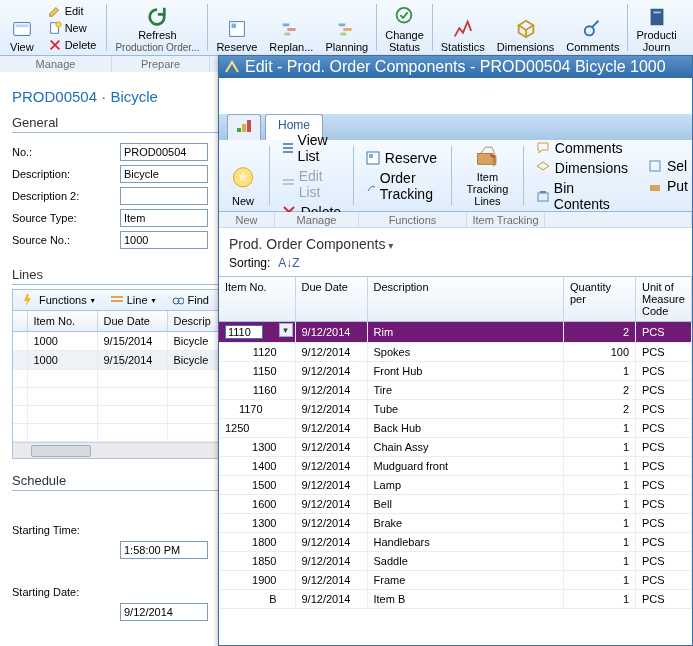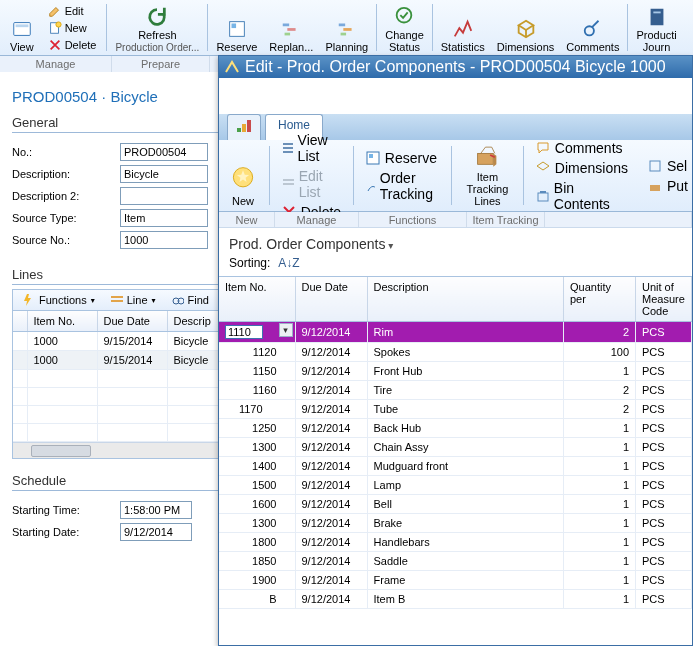--- a/index.html
+++ b/index.html
@@ -17,21 +17,21 @@
   .gl { text-align: center; border-right: 1px solid #d0dceb; line-height: 16px; }
 
   
   .page { padding: 10px 12px; }
   .page-title { color: #1f6fb8; font-size: 15px; margin: 6px 0 10px; }
   .panel-hdr { border-bottom: 1px solid #9db9d9; padding-bottom: 2px; font-size: 13px; color: #333; margin-top: 8px; }
   .fields { margin-top: 10px; }
   .fr { display: flex; align-items: center; margin: 4px 0; }
   .fl { width: 108px; }
   .fi { width: 88px; height: 18px; border: 1px solid #7f9db9; font-size: 11px; padding: 0 3px; }
-  .fi.w { width: 72px; }
+  .fi.w { width: 88px; margin-top: 40px; }
 
   .lines-toolbar { display: flex; gap: 4px; background: linear-gradient(#f6faff,#e4eefb); border: 1px solid #a9c3e0; height: 22px; align-items: center; padding: 0 4px; margin-top: 4px; }
   .tb-btn { display: flex; align-items: center; gap: 4px; font-size: 11px; padding: 2px 5px; border: 1px solid transparent; border-radius: 2px; }
 
   .grid { border: 1px solid #a9c3e0; border-top: none; width: 100%; }
   .grid table { width: 100%; border-collapse: collapse; }
   .grid th { background: linear-gradient(#fdfdfe,#e9f0fa); border-right: 1px solid #c8d6e8; border-bottom: 1px solid #a9c3e0; text-align: left; padding: 4px 6px; font-weight: 400; }
   .grid td { border-right: 1px solid #e6edf6; border-bottom: 1px solid #e6edf6; padding: 3px 6px; height: 18px; }
   .grid tr.sel td { background: #eef2f6; }
   .hscroll { height: 16px; background: #eaeaea; border-top: 1px solid #c8d6e8; position: relative; }
@@ -56,21 +56,21 @@
   .section-title { padding: 8px 10px 4px; font-size: 14px; color:#333; }
   .drop-arrow::after { content:" \25BE"; font-size:10px; color:#555; }
   .sort-row { display:flex; align-items:center; gap:8px; padding: 0 10px 6px; font-size:12px; }
   .sort-val { flex:1; }
   .sort-icon { color:#355e8f; }
 
   .ov-grid { flex:1; overflow:hidden; border-top:1px solid #a9c3e0; }
   .ov-grid table { width:100%; border-collapse:collapse; }
   .ov-grid th { background: linear-gradient(#fdfdfe,#e9f0fa); border-right:1px solid #c8d6e8; border-bottom:1px solid #a9c3e0; text-align:left; padding:4px 6px; font-weight:400; font-size:11px; vertical-align:top; }
   .ov-grid td { border-right:1px solid #e6edf6; border-bottom:1px solid #e6edf6; padding:3px 6px; height:18px; font-size:11px; }
-  .ov-grid tr.hl td { background:#a21caf; color:#fff; }
+  .ov-grid tr.hl td { background:#701a75; color:#fff; }
   .itemno-cell { position:relative; }
   .itemno-cell .drop { position:absolute; right:2px; top:1px; width:14px; height:14px; background:#eceff3; border:1px solid #9bb0c8; font-size:9px; text-align:center; line-height:12px; color:#333; }
   .itemno-cell .val-box { display:inline-block; background:#fff; color:#000; border:1px solid #3d72b0; padding:0 2px; width:38px; }
   .qty { text-align:right; }
 
   svg.icon { vertical-align:middle; }
 </style>
 </head>
 <body>
 
@@ -481,21 +481,21 @@
               <td>PCS</td>
             </tr>
             <tr>
               <td style="text-align:center;padding-right:18px">1170</td>
               <td>9/12/2014</td>
               <td>Tube</td>
               <td class="qty">2</td>
               <td>PCS</td>
             </tr>
             <tr>
-              <td style="text-align:right;padding-right:18px">1250</td>
+              <td style="text-align:left;padding-right:18px">1250</td>
               <td>9/12/2014</td>
               <td>Back Hub</td>
               <td class="qty">1</td>
               <td>PCS</td>
             </tr>
             <tr>
               <td style="text-align:right;padding-right:18px">1300</td>
               <td>9/12/2014</td>
               <td>Chain Assy</td>
               <td class="qty">1</td>

